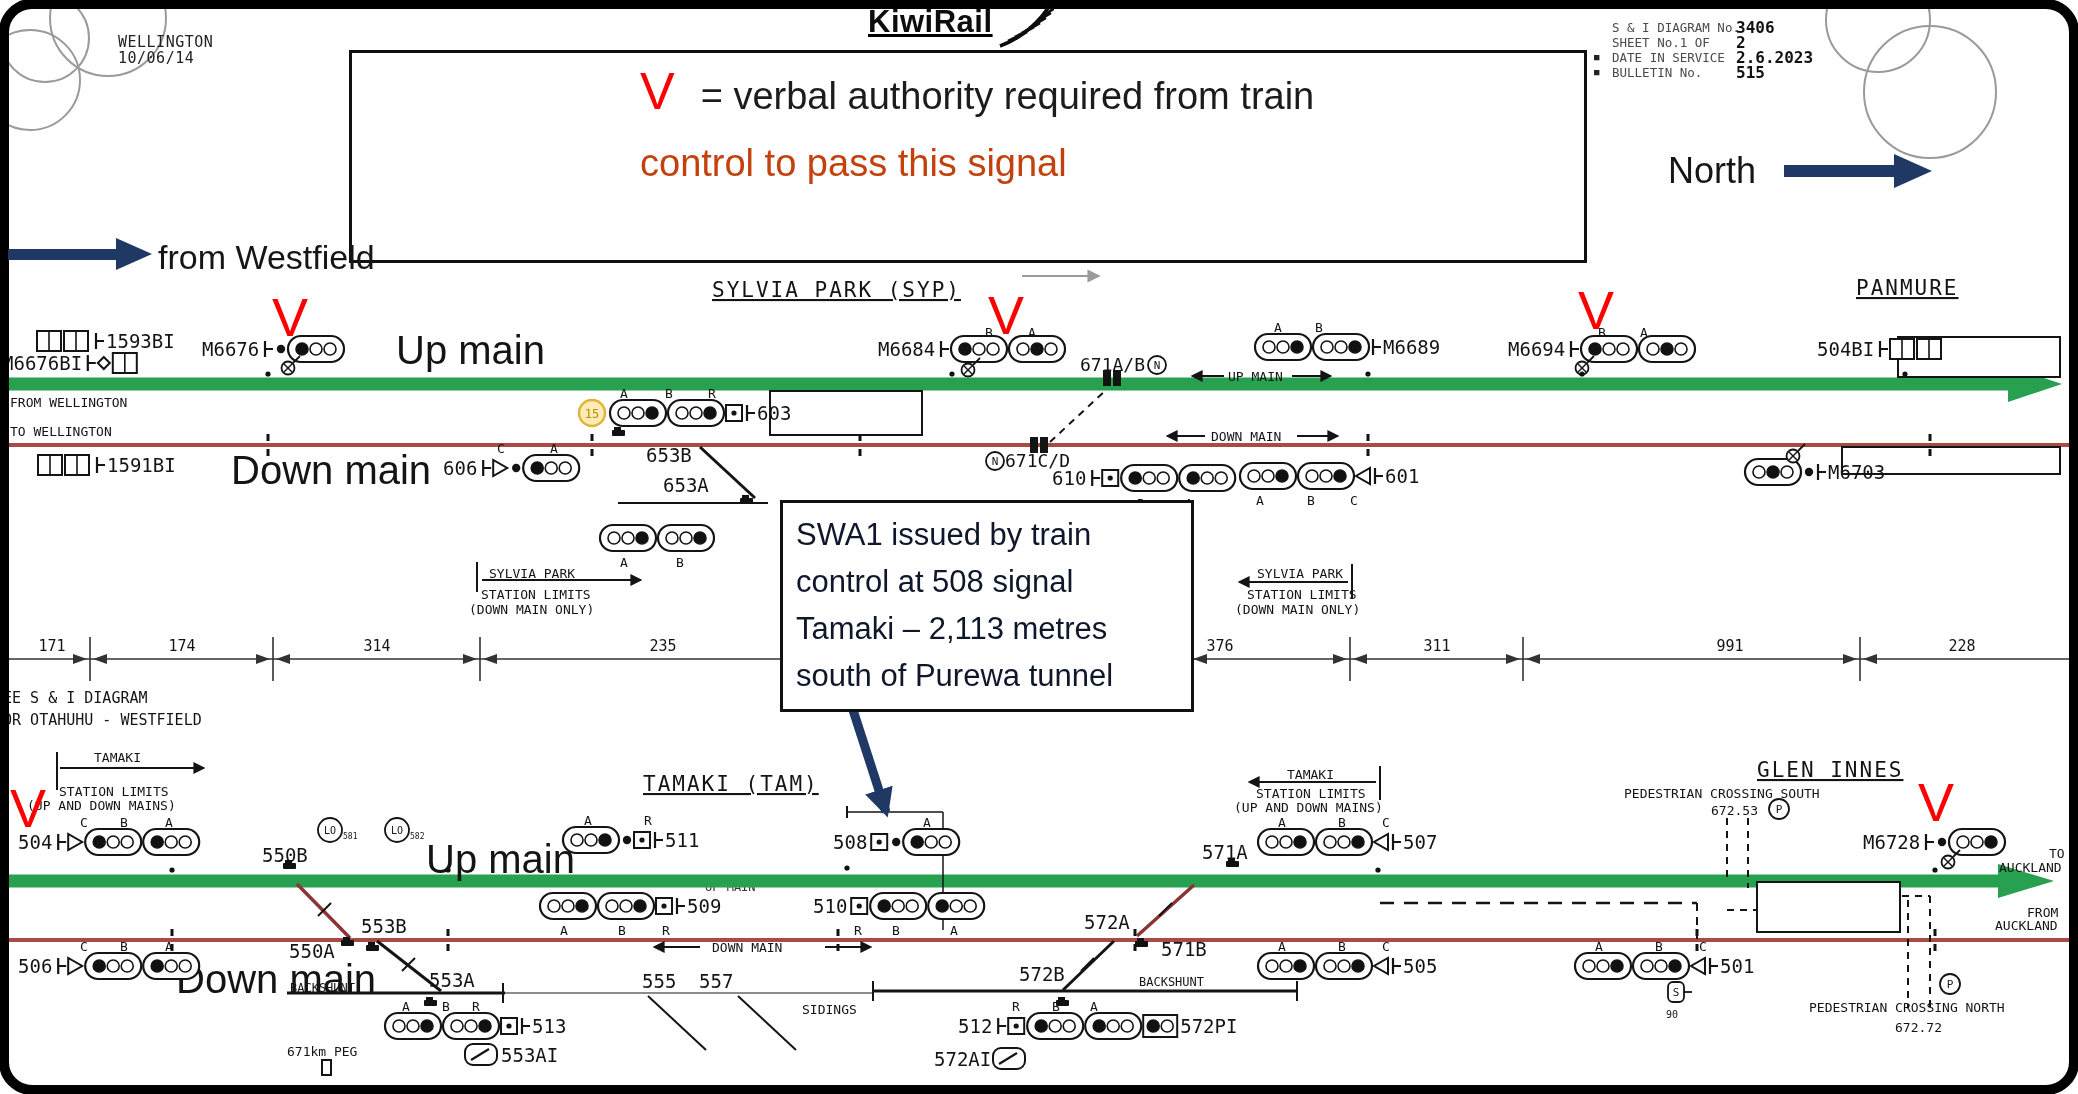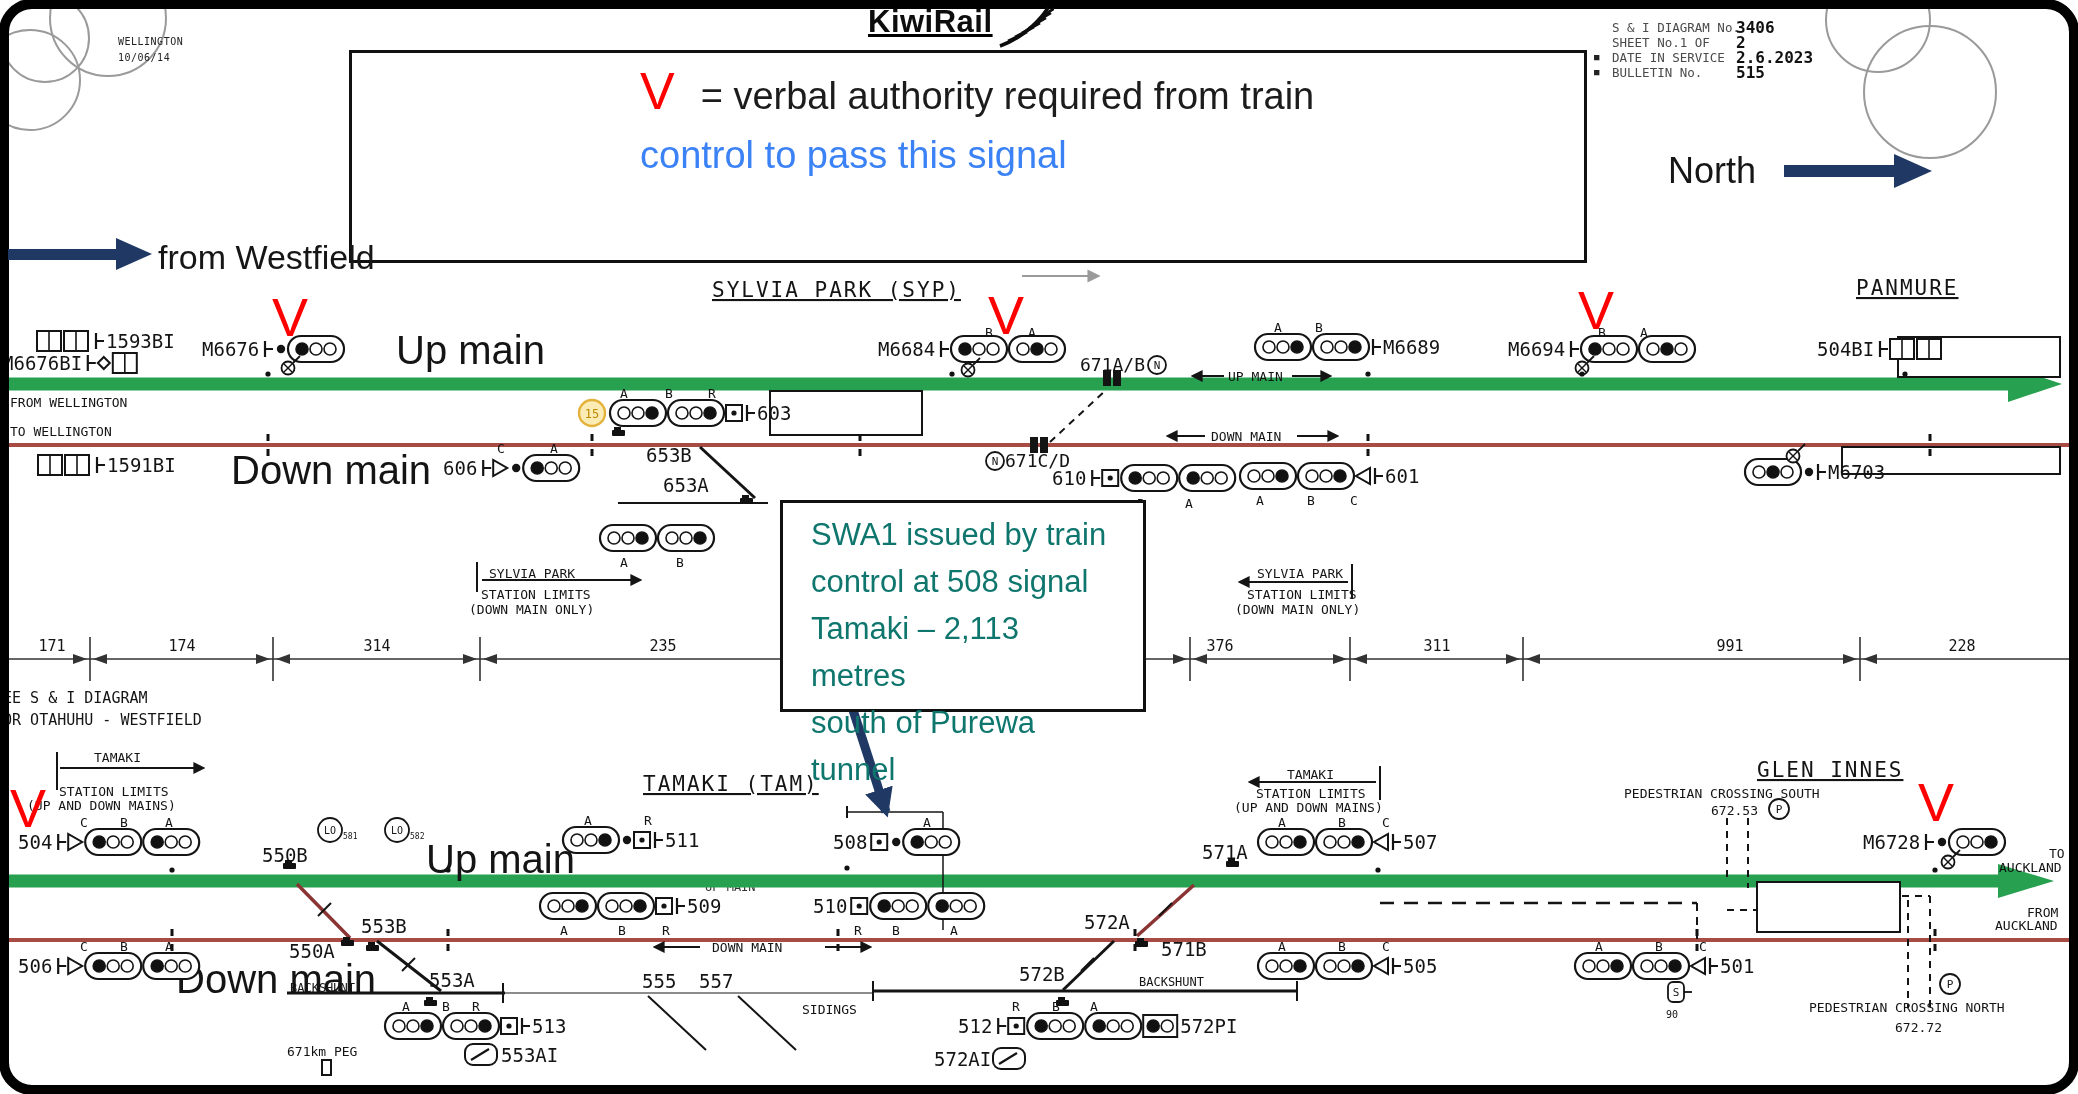--- a/index.html
+++ b/index.html
@@ -1,41 +1,41 @@
 <!DOCTYPE html>
 <html><head>
 <meta charset="utf-8">
 <style>
   html,body{margin:0;padding:0;background:#2b2b2b;}
   .stage{position:relative;width:2078px;height:1094px;background:#ffffff;overflow:hidden;
          font-family:"Liberation Sans", sans-serif;}
   .stage *{box-sizing:border-box;}
   #diagram{position:absolute;left:0;top:0;z-index:1;}
   .ovl{position:absolute;z-index:3;}
-  .wellington{left:118px;top:34px;font-family:"DejaVu Sans Mono",monospace;font-size:10px;
+  .wellington{left:118px;top:34px;font-family:"DejaVu Sans Mono",monospace;font-size:15px;
               line-height:16px;color:#222;letter-spacing:0.5px;}
   .brand{left:868px;top:4px;display:flex;align-items:flex-start;text-decoration:underline;}
   .brand .bt{font-size:31px;font-weight:800;color:#0d0d0d;letter-spacing:0.5px;}
   .sandi{left:1594px;top:20px;display:grid;grid-template-columns:16px 122px auto;
          column-gap:2px;row-gap:0px;font-family:"DejaVu Sans Mono",monospace;}
   .sandi .b{font-size:9px;color:#222;line-height:15px;text-align:left;}
   .sandi .l{font-size:12.5px;color:#4a4a4a;line-height:15px;white-space:nowrap;}
   .sandi .v{font-size:16px;font-weight:bold;color:#111;line-height:15px;}
   .northbox{left:1668px;top:150px;display:flex;align-items:center;gap:28px;}
   .northbox .nt{font-size:36px;color:#161616;}
   .annotation{left:349px;top:50px;width:1238px;height:213px;border:3px solid #111;background:#fff;
               padding:12px 10px 0 288px;}
   .annotation .row1{display:flex;align-items:baseline;}
   .annotation .vmark{font-size:52px;color:#fe0000;line-height:1;margin-right:14px;}
   .annotation .t{font-size:38px;color:#1c1c1c;line-height:1.35;margin-left:12px;}
-  .annotation .row2{font-size:38px;color:#3b82f6;margin-top:12px;}
+  .annotation .row2{font-size:38px;color:#c2410c;margin-top:20px;}
   .fromwest{left:8px;top:238px;display:flex;align-items:flex-start;}
   .fromwest .ft{font-size:34px;color:#161616;margin-left:4px;}
-  .swa1{left:780px;top:500px;width:366px;height:212px;border:3.5px solid #111;background:#fff;
-        padding:8px 28px;font-size:31px;line-height:47px;color:#0f766e;}
+  .swa1{left:780px;top:500px;width:414px;height:212px;border:3.5px solid #111;background:#fff;
+        padding:8px 13px;font-size:31px;line-height:47px;color:#0f172a;}
 </style>
 </head>
 <body>
 
 <div class="stage">
 
   <svg id="diagram" width="2078" height="1094" viewBox="0 0 2078 1094">
     <defs>
       <marker id="mNavy" viewBox="0 0 10 10" refX="8" refY="5" markerWidth="3.2" markerHeight="3.2" orient="auto">
         <path d="M0,0 L10,5 L0,10 z" fill="#1F3864"></path>

